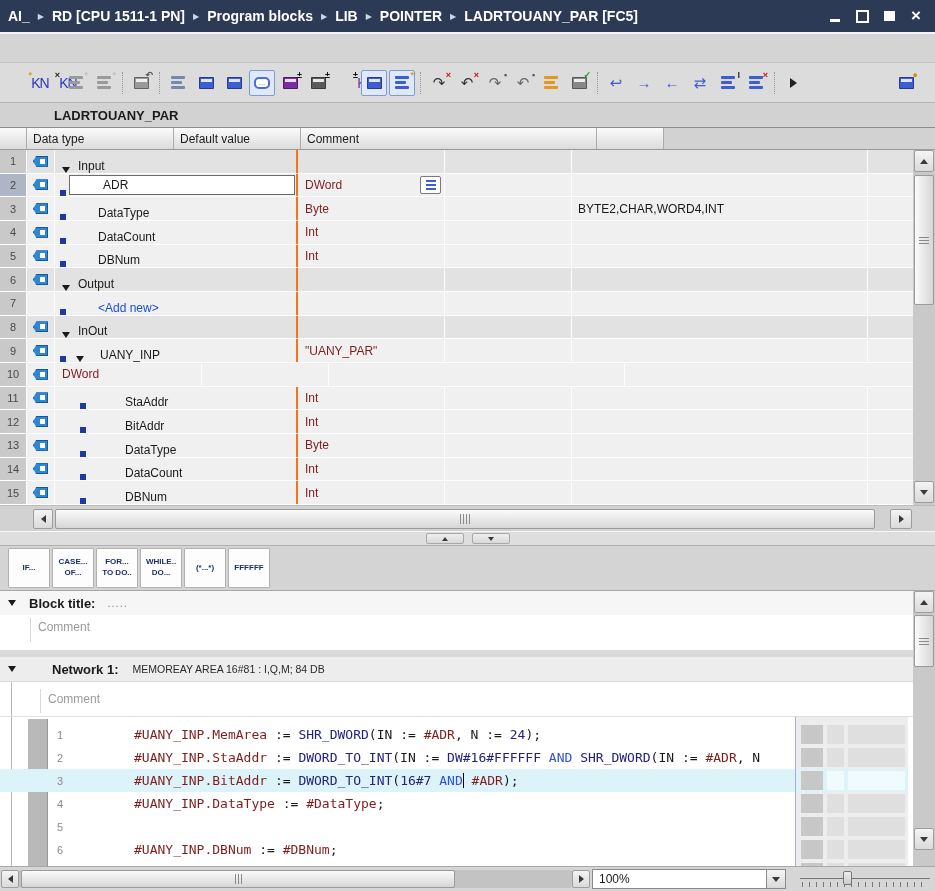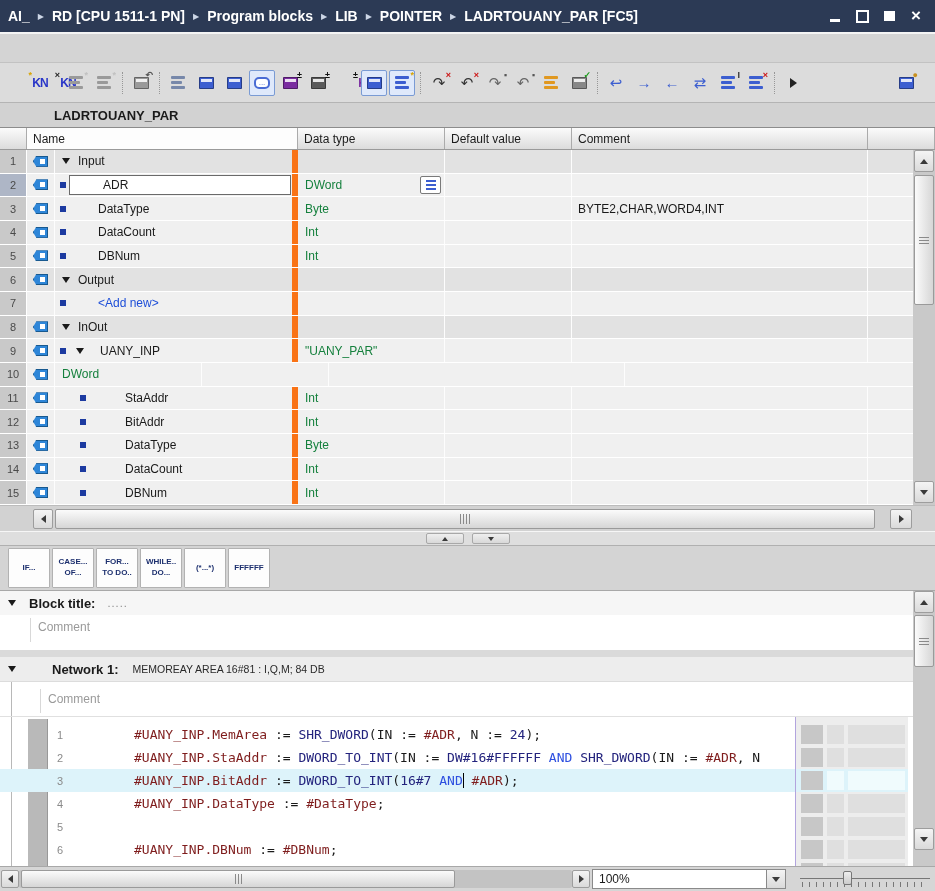--- a/index.html
+++ b/index.html
@@ -20,21 +20,21 @@
   .wc-close::before{content:"×";color:#fff;font-size:17px;font-weight:bold;line-height:14px;}
   #titleline{left:0;top:32px;width:935px;height:2px;background:#f4f4f4;}
   #menustrip{left:0;top:34px;width:935px;height:29px;background:#d4d4d4;border-bottom:1px solid #c2c2c2;}
 
   
   #toolbar{left:0;top:63px;width:935px;height:40px;background:#dcdcdc;border-bottom:1px solid #b4b4b4;display:flex;align-items:center;padding:0 6px;}
   .tbi{position:relative;width:26px;height:26px;display:flex;align-items:center;justify-content:center;margin:0 1px;border:1px solid transparent;border-radius:2px;}
   .tbi.sel{background:#dfe9fb;border:1px solid #7a9bd4;}
   .tbi.right{margin-left:auto;margin-right:10px;}
   .tbsep{width:1px;height:22px;border-left:1px dotted #979797;margin:0 4px;}
-  .k-kn{font-size:12px;font-weight:bold;letter-spacing:-1px;margin-left:40px;}
+  .k-kn{font-size:14px;font-weight:normal;letter-spacing:-1px;margin-left:40px;}
   .k-glyph{font-size:15px;line-height:15px;}
   .k-bars{display:flex;flex-direction:column;gap:2px;}
   .k-bars i{display:block;width:14px;height:3px;border-radius:1px;}
   .k-bars i:nth-child(2){width:11px;}
   .k-box{width:15px;height:12px;border-radius:1px;box-shadow:inset 0 0 0 1px rgba(0,0,0,.35);position:relative;}
   .k-box::after{content:"";position:absolute;left:2px;top:2px;right:2px;height:3px;background:rgba(255,255,255,.85);}
   .k-bubble{width:16px;height:12px;border:2px solid #4a6cd4;border-radius:5px;background:#fff;display:flex;align-items:center;justify-content:center;color:#4a6cd4;font-size:8px;line-height:6px;}
   .k-play{width:0;height:0;border-top:5px solid transparent;border-bottom:5px solid transparent;border-left:7px solid #222;}
   .tbb{position:absolute;right:0px;top:-1px;font-size:9px;font-weight:bold;line-height:10px;}
 
@@ -42,22 +42,22 @@
   #blockname{left:0;top:103px;width:935px;height:24px;display:flex;align-items:center;padding-left:54px;font-size:13px;font-weight:bold;color:#1a1a1a;}
   #thead{left:0;top:127px;width:935px;height:23px;display:flex;border-top:1px solid #8c8c8c;border-bottom:1px solid #9a9a9a;}
   .hc{height:100%;background:linear-gradient(#fbfbfb,#dcdcdc);border-right:1px solid #ababab;display:flex;align-items:center;padding-left:6px;font-size:12px;color:#1b1b1b;}
   .hc.white{background:#fdfdfd;}
   #tbody{left:0;top:150px;width:913px;height:355px;background:#f0f0f0;}
   .trow{display:flex;height:23.66px;border-bottom:1px solid #fff;background:#f0f0f0;}
   .trow.sect{background:#e2e2e2;}
   .c-num{width:27px;background:#c9c9c9;border-right:1px solid #fff;display:flex;align-items:center;justify-content:center;font-size:11px;color:#4a4a4a;}
   .c-num.selnum{background:#aeb6c6;}
   .c-icon{width:28px;border-right:1px solid #fdfdfd;display:flex;align-items:center;justify-content:center;}
-  .c-name{width:243px;border-right:6px solid #f97316;display:flex;align-items:center;position:relative;font-size:12px;color:#1a1a1a;}
-  .c-type{width:147px;border-right:1px solid #fdfdfd;display:flex;align-items:center;position:relative;padding-left:7px;font-size:12px;color:#15803d;}
+  .c-name{width:243px;border-right:2px solid #f97316;display:flex;align-items:flex-end;position:relative;font-size:12px;color:#1a1a1a;}
+  .c-type{width:147px;border-right:1px solid #fdfdfd;display:flex;align-items:center;position:relative;padding-left:7px;font-size:12px;color:#7f1d1d;}
   .c-def{width:127px;border-right:1px solid #fdfdfd;}
   .c-com{width:296px;border-right:1px solid #fdfdfd;display:flex;align-items:center;padding-left:6px;font-size:12px;color:#1a1a1a;}
   .c-fill{width:45px;}
   .tag{width:15px;height:11px;background:#2e86d8;box-shadow:inset 0 0 0 1px #18598f;clip-path:polygon(0 50%,22% 0,100% 0,100% 100%,22% 100%);position:relative;}
   .tag i{position:absolute;right:3px;top:3px;width:5px;height:5px;background:#fff;}
   .blt{width:6px;height:6px;background:#1c3aa0;flex:0 0 auto;}
   .trid{width:0;height:0;border-left:4.5px solid transparent;border-right:4.5px solid transparent;border-top:6px solid #1a1a1a;flex:0 0 auto;}
   .ml7{margin-left:7px;}.ml5{margin-left:5px;}.ml10{margin-left:10px;}.ml25{margin-left:25px;}
   .nm0{margin-left:8px;}.nm1{margin-left:32px;}.nm9{margin-left:16px;}.nm2{margin-left:39px;}
   .nm.ph{color:#1d4ed8;}
@@ -322,23 +322,20 @@
         <span class="tbb" style="color: rgb(200, 144, 32);">●</span>
       </span>
     </div>
 
   <div id="blockname" class="abs">
     <span>LADRTOUANY_PAR</span>
   </div>
 
   <div id="thead" class="abs">
       <div class="hc" style="width: 27px;"></div>
-      <div class="hc white" style="width: 271px;">
-        <span>Name</span>
-      </div>
       <div class="hc" style="width: 147px;">
         <span>Data type</span>
       </div>
       <div class="hc" style="width: 127px;">
         <span>Default value</span>
       </div>
       <div class="hc" style="width: 296px;">
         <span>Comment</span>
       </div>
       <div class="hc" style="width: 67px;"></div>

